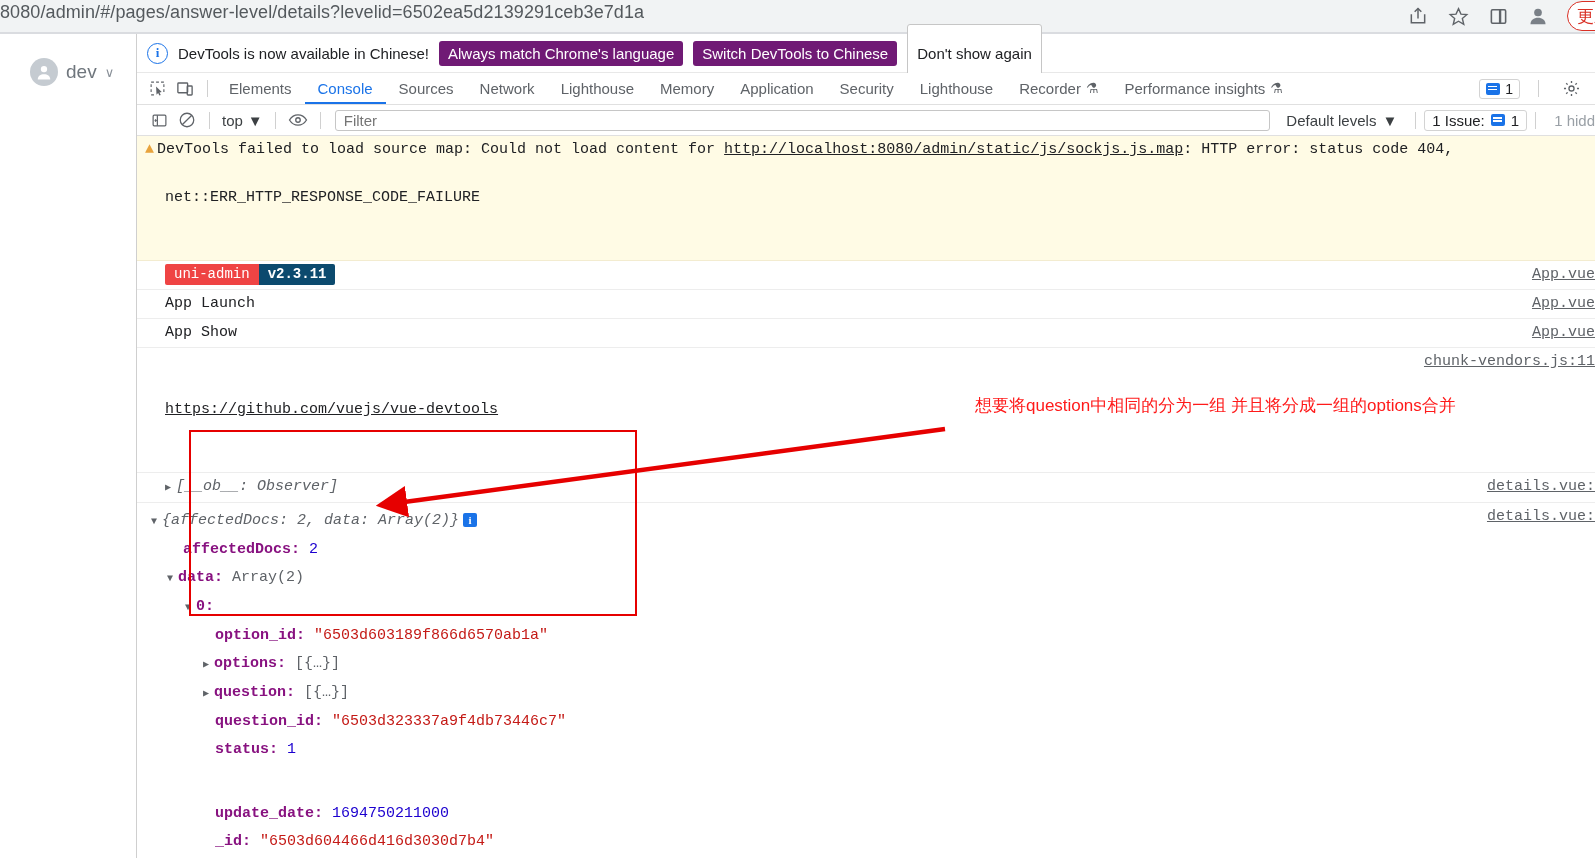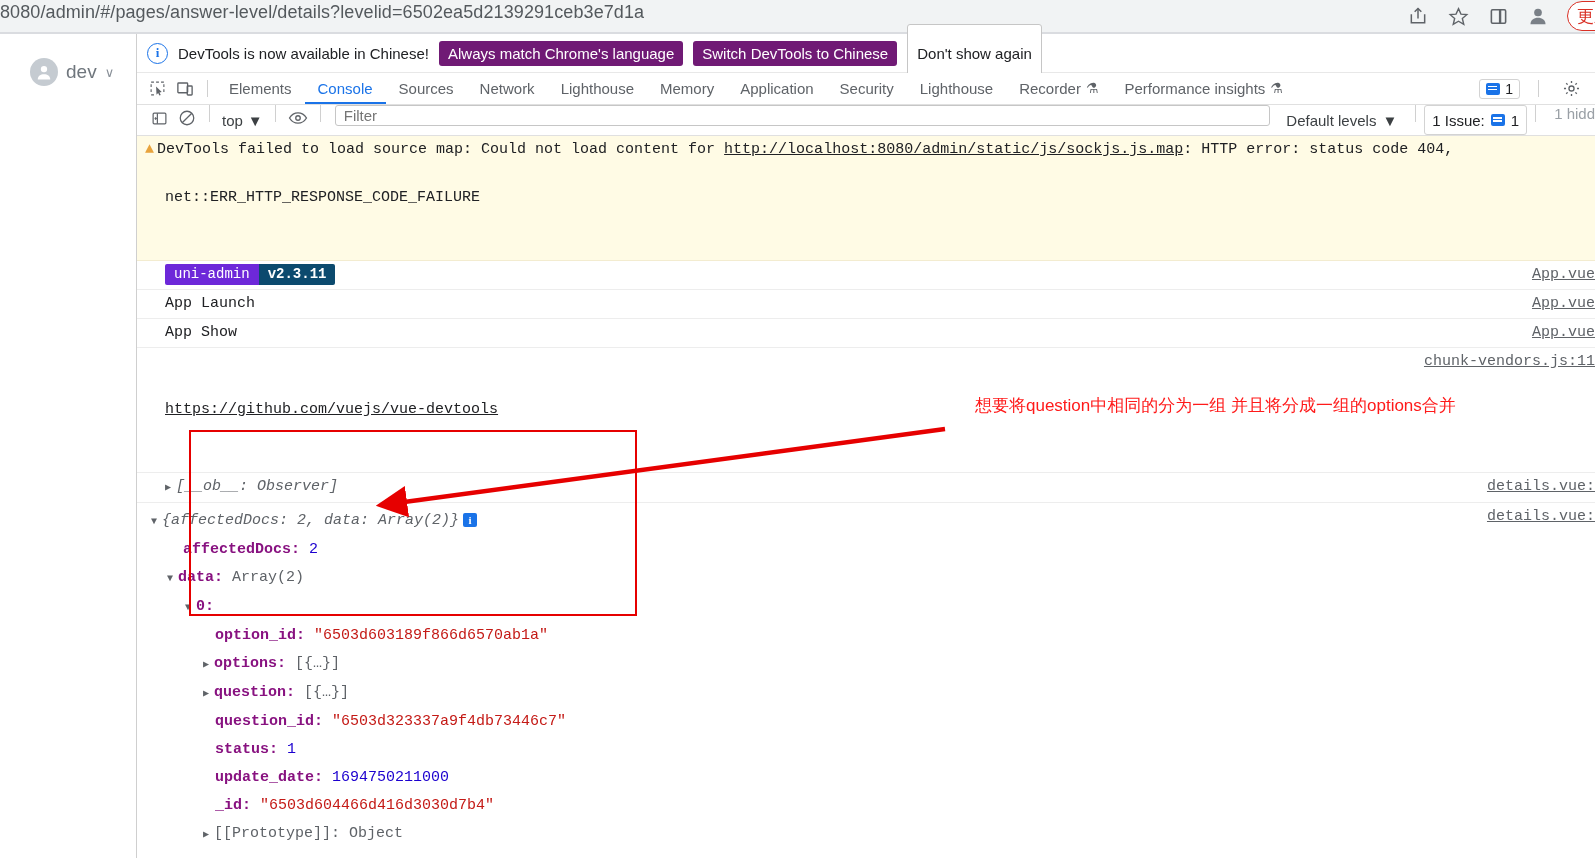--- a/index.html
+++ b/index.html
@@ -238,20 +238,21 @@
     background: #fff;
     box-shadow: 0 3px 0 #fff;
   }
 
   
   .dt-toolbar {
     position: relative;
     height: 30px;
     background: #ffffff;
     display: flex;
+    align-items: center;
     padding-left: 8px;
     gap: 0;
     border-bottom: 1px solid #e0e0e0;
   }
   .ctx-select {
     display: flex;
     align-items: center;
     gap: 5px;
     font-size: 15px;
     color: #3c4043;
@@ -348,21 +349,21 @@
   }
   .badge-group {
     display: inline-flex;
     align-items: stretch;
     height: 21px;
     font-family: "Liberation Mono", monospace;
     font-size: 14px;
     vertical-align: middle;
   }
   .badge-a {
-    background: #6d28d9;
+    background: #ef4444;
     color: #ffffff;
     padding: 0 9px;
     display: flex; align-items: center;
     border-radius: 2px 0 0 2px;
     text-align: center;
   }
   .badge-b {
     background: #0c4a6e;
     color: #ffffff;
     padding: 0 9px;
@@ -623,21 +624,21 @@
       <div class="row noborder" style="padding-left:78px;"><span class="prop">option_id:</span> <span class="str">"6503d603189f866d6570ab1a"</span></div>
 
       <div class="row noborder" style="padding-left:66px;"><span class="tri">▶</span><span class="prop">options:</span> <span class="objname">[{…}]</span></div>
 
       <div class="row noborder" style="padding-left:66px;"><span class="tri">▶</span><span class="prop">question:</span> <span class="objname">[{…}]</span></div>
 
       <div class="row noborder" style="padding-left:78px;"><span class="prop">question_id:</span> <span class="str">"6503d323337a9f4db73446c7"</span></div>
 
       <div class="row noborder" style="padding-left:78px;"><span class="prop">status:</span> <span class="num">1</span></div>
 
-      <div class="row noborder" style="padding-left:78px;"><span class="prop">update_date:</span> <span class="num">1694750211000</span></div>
+      <div class="row noborder" style="padding-left:78px;margin-top:36px;"><span class="prop">update_date:</span> <span class="num">1694750211000</span></div>
 
       <div class="row noborder" style="padding-left:78px;"><span class="prop">_id:</span> <span class="str">"6503d604466d416d3030d7b4"</span></div>
 
       <div class="row noborder" style="padding-left:66px;"><span class="tri">▶</span><span class="proto">[[Prototype]]: Object</span></div>
 
     </div>
   </div>
 
   <div class="red-box"></div>
   <div class="annot-text">想要将question中相同的分为一组 并且将分成一组的options合并</div>

